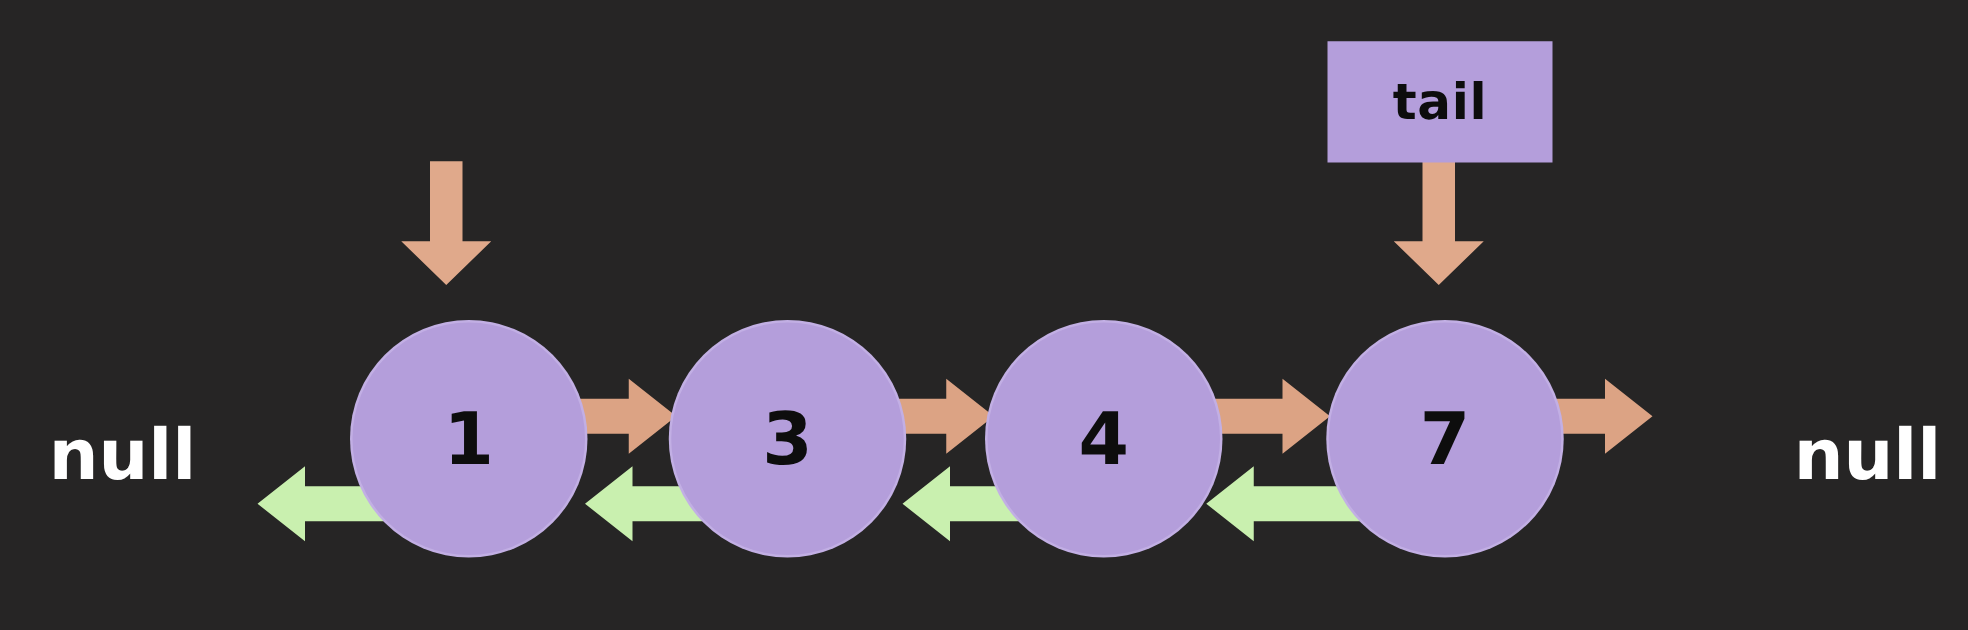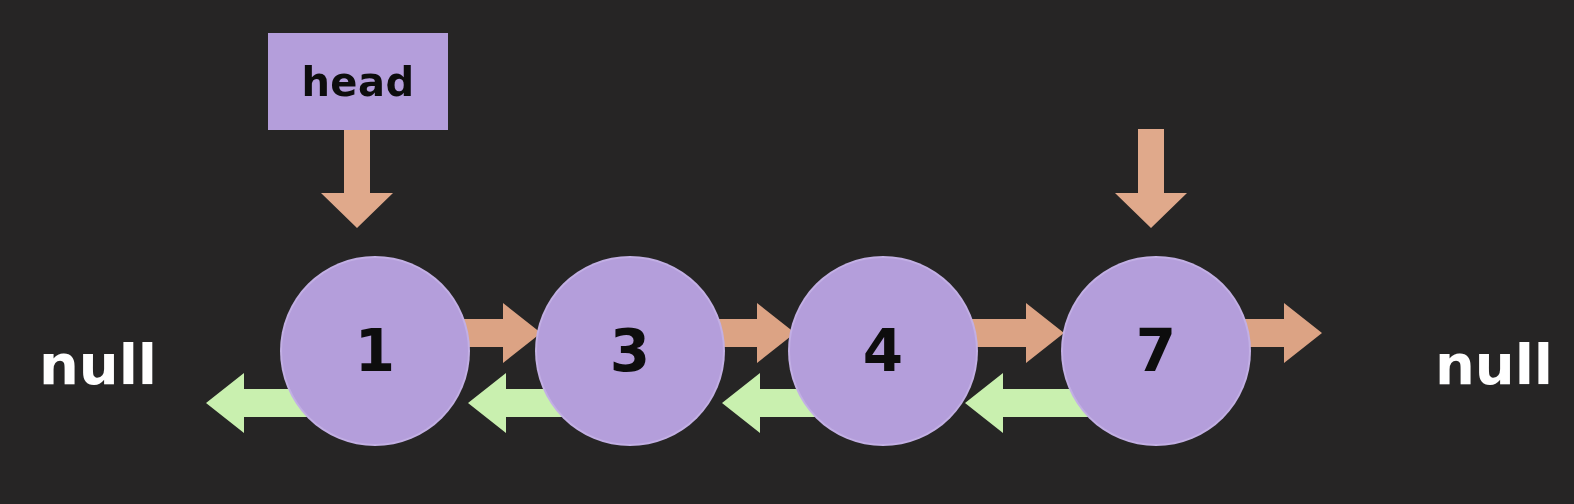--- a/index.html
+++ b/index.html
@@ -94,24 +94,24 @@
 
     <polygon class="prev-arrow" points="380,389 244,389 244,373 206,403 244,433 244,417 380,417"></polygon>
     <polygon class="prev-arrow" points="634,389 506,389 506,373 468,403 506,433 506,417 634,417"></polygon>
     <polygon class="prev-arrow" points="886,389 760,389 760,373 722,403 760,433 760,417 886,417"></polygon>
     <polygon class="prev-arrow" points="1158,389 1003,389 1003,373 965,403 1003,433 1003,417 1158,417"></polygon>
 
     <polygon class="pointer-arrow" points="344,129 370,129 370,193 393,193 357,228 321,193 344,193"></polygon>
     <polygon class="pointer-arrow" points="1138,129 1164,129 1164,193 1187,193 1151,228 1115,193 1138,193"></polygon>
   </svg>
 
-  <div class="ptr-box ptr-head">
-    <span>head</span>
+
+  <div class="ptr-box ptr-tail">
+    <span>tail</span>
   </div>
-
 
   <div class="null-label null-left">null</div>
 
   <div class="node node-1">
     <span>1</span>
   </div>
   <div class="node node-2">
     <span>3</span>
   </div>
   <div class="node node-3">

